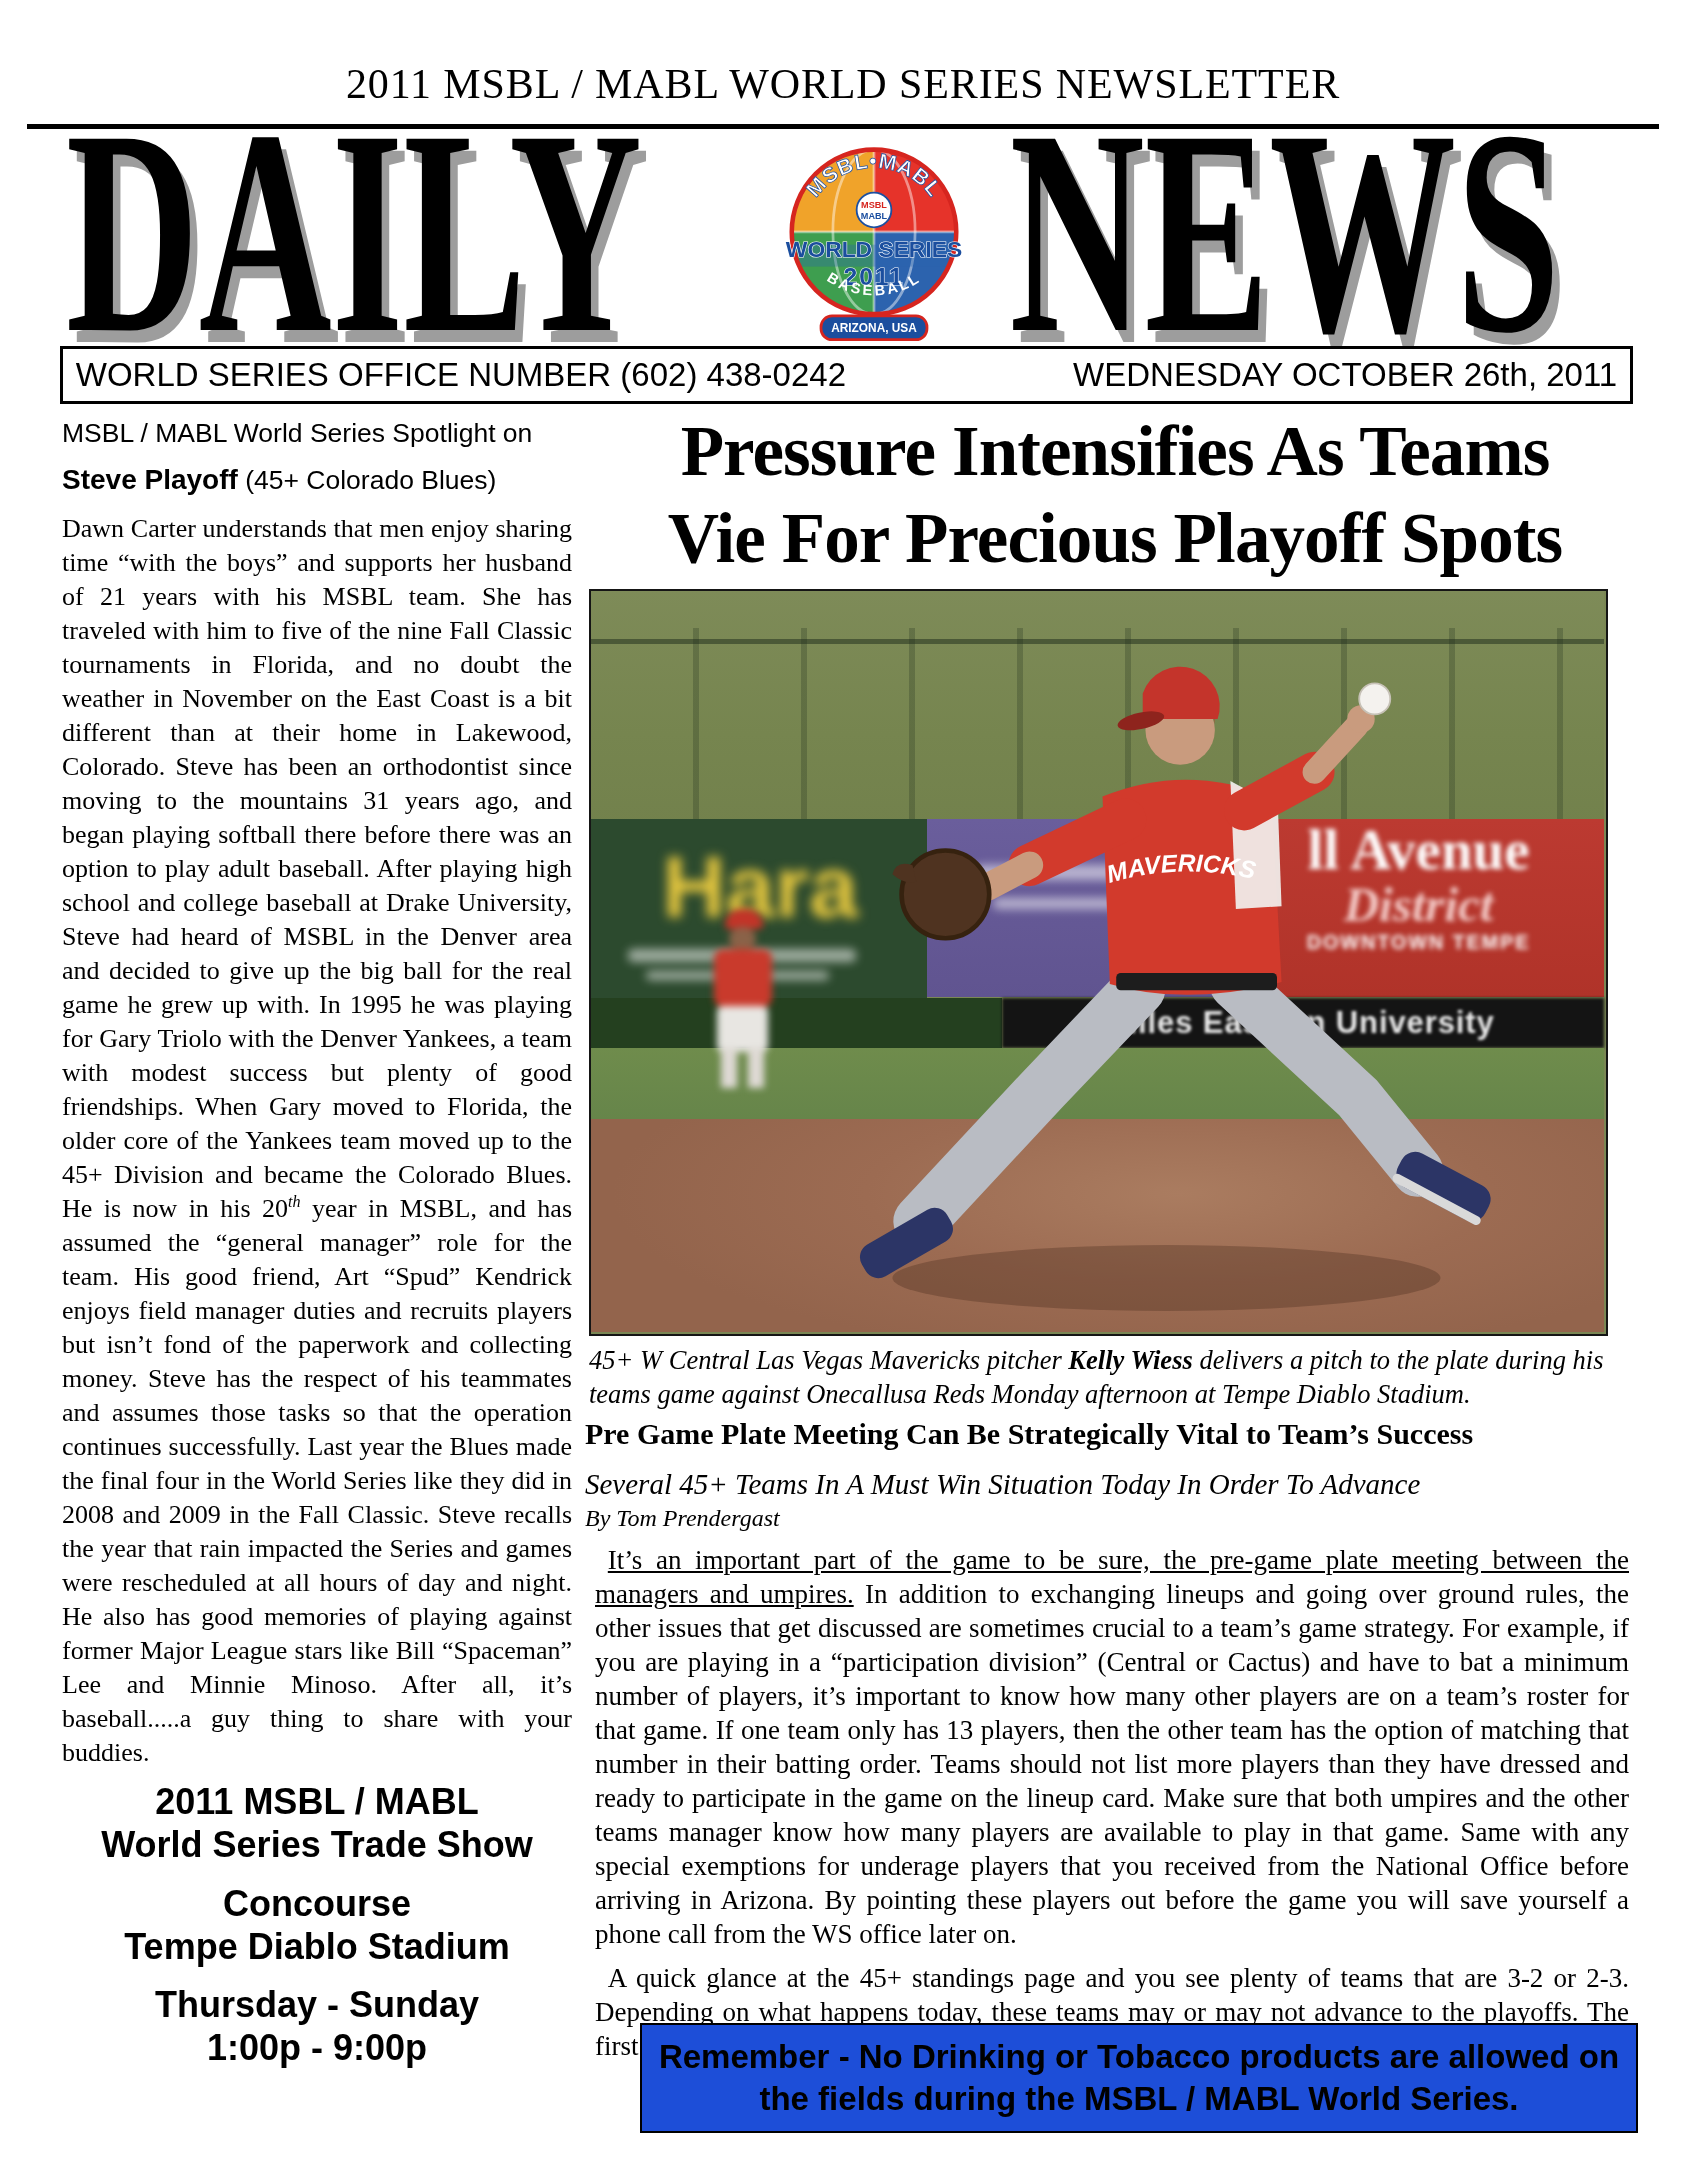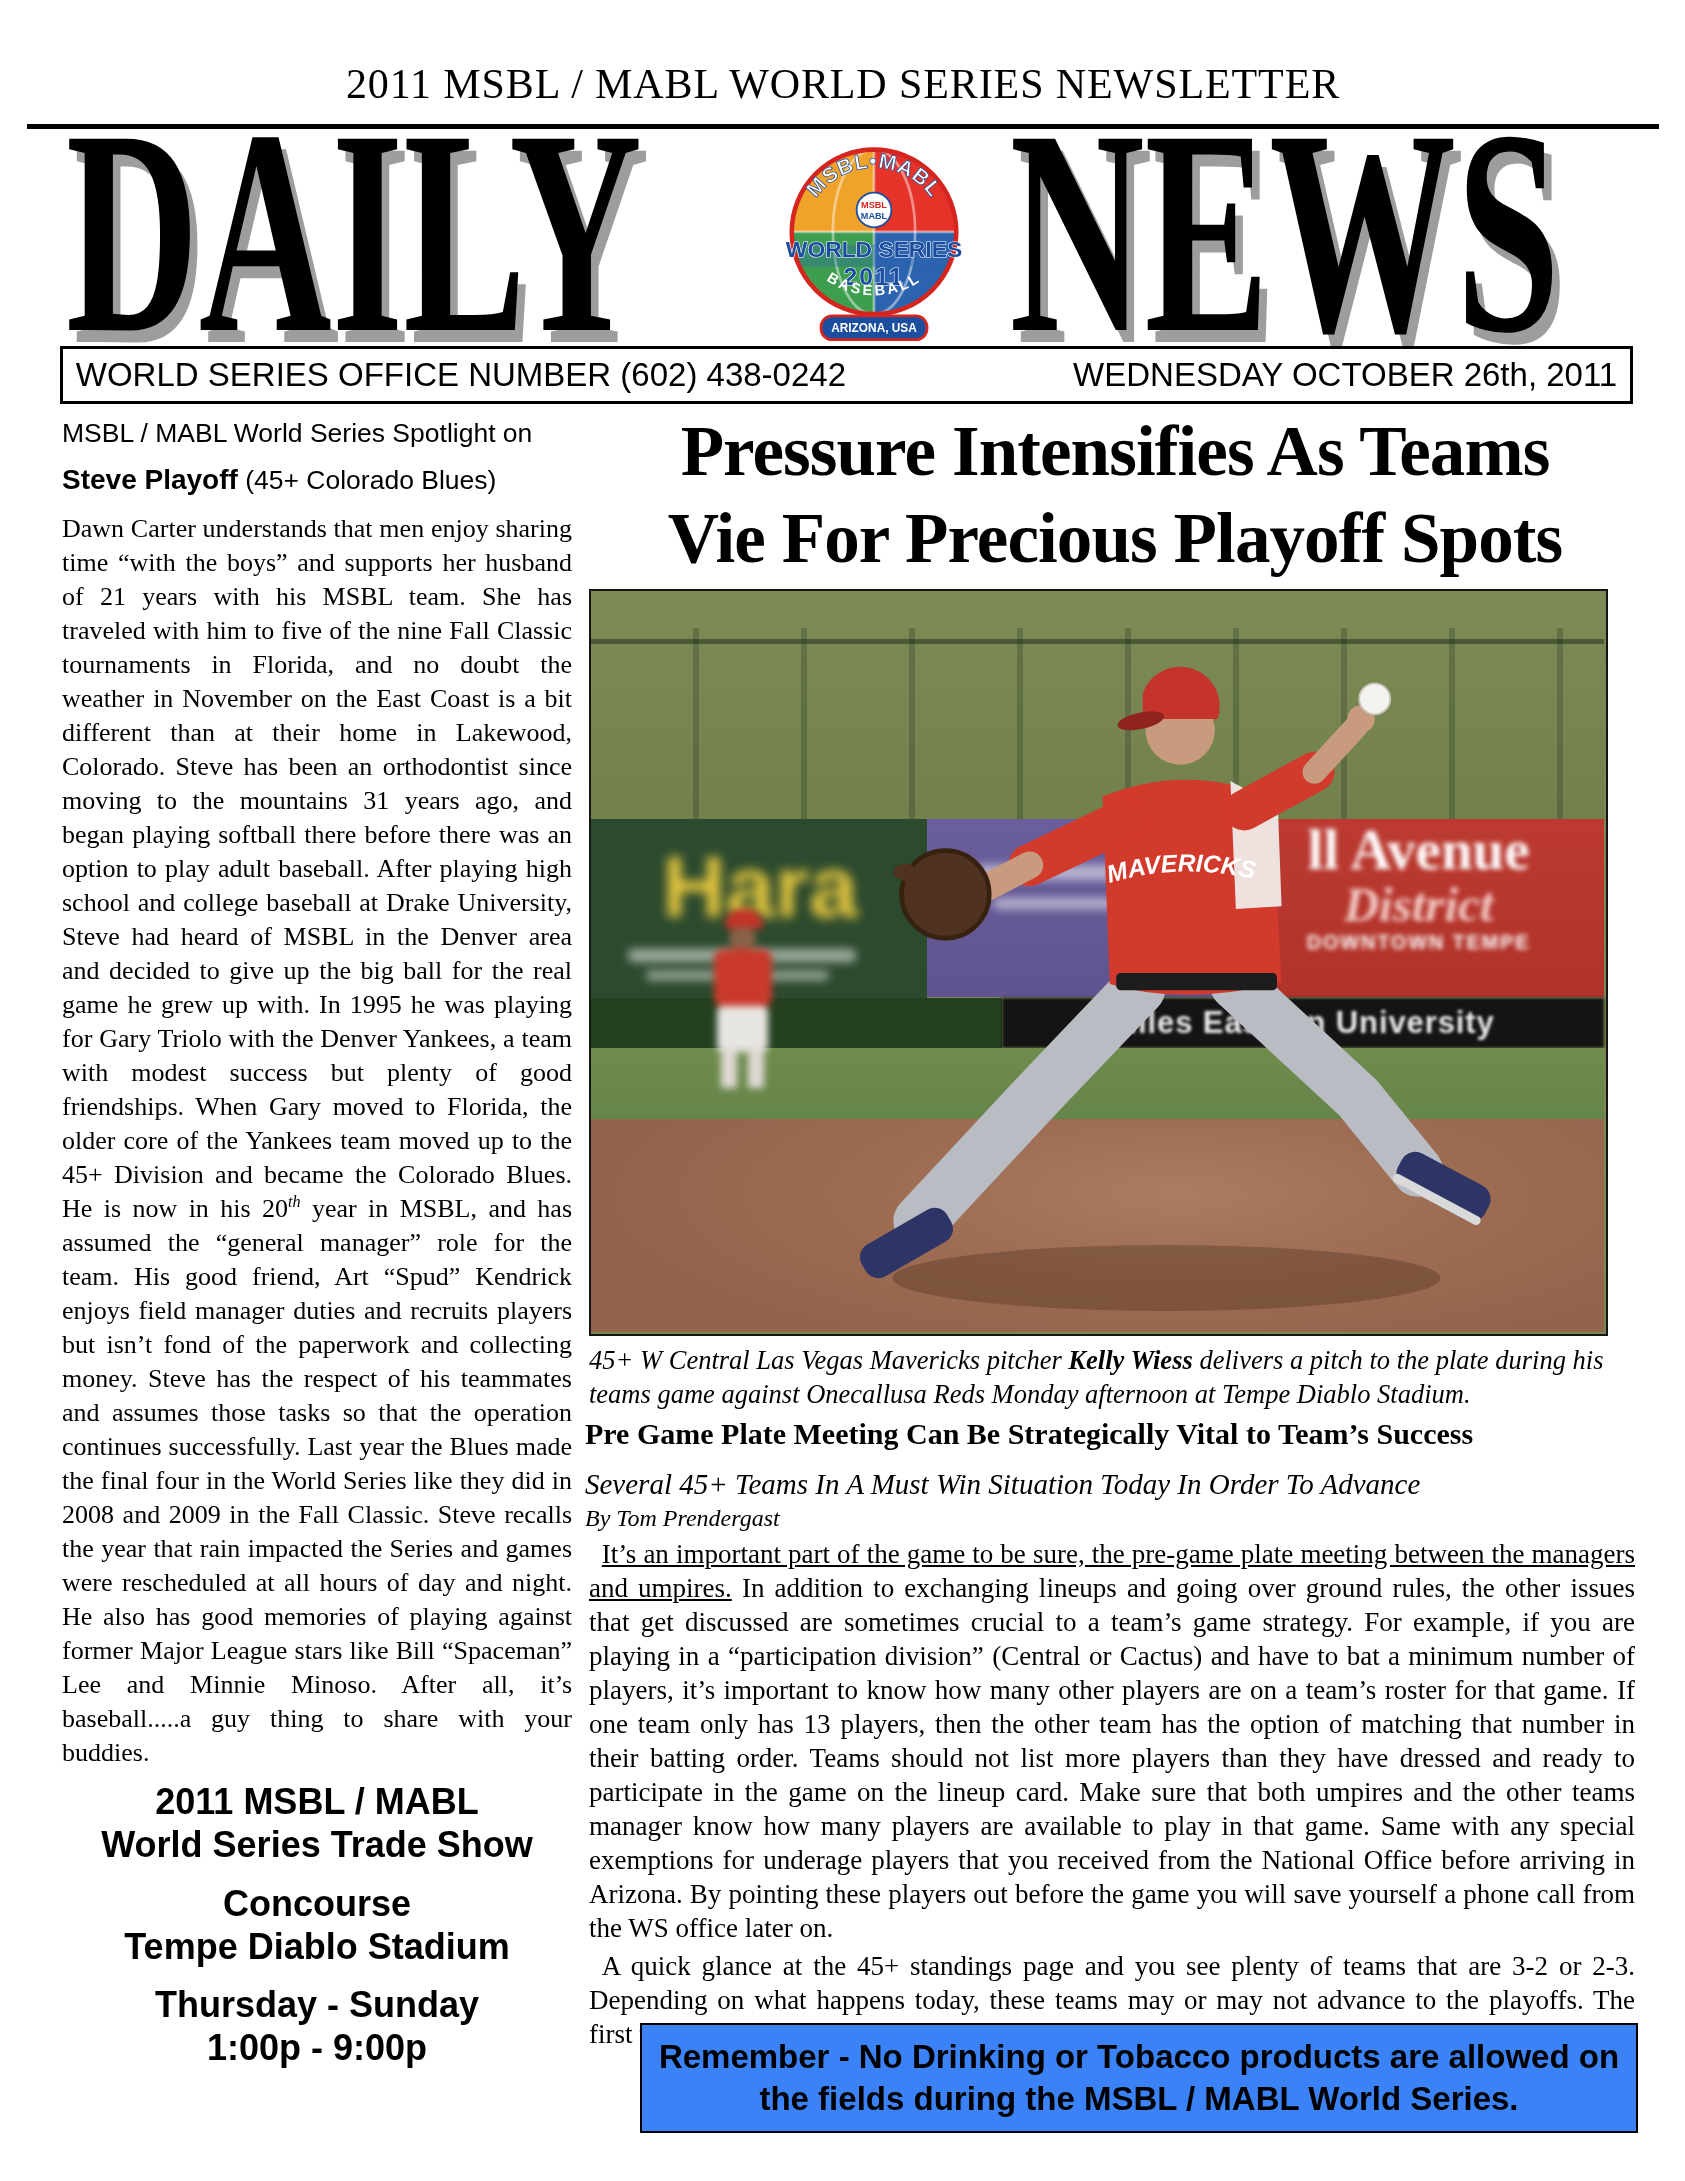--- a/index.html
+++ b/index.html
@@ -40,25 +40,25 @@
   #photo{top:589px;left:589px;width:1019px;height:747px;border:2.7px solid #151515;
     box-sizing:border-box;overflow:hidden;background:#7a8754;}
   #caption{top:1343px;left:589px;width:1051px;
     font:italic 26.5px "Liberation Serif", serif;line-height:34px;}
   #caption strong{font-weight:bold;}
   #article{top:1415px;left:585px;width:1054px;}
   #art-title{font:bold 30px "Liberation Serif", serif;line-height:37px;}
   #art-sub{font:italic 29px "Liberation Serif", serif;line-height:35px;margin-top:15px;}
   #art-byline{font:italic 24px "Liberation Serif", serif;line-height:29px;margin-top:1.8px;}
   .art-p{font:27px "Liberation Serif", serif;line-height:34px;text-align:justify;
-    margin:4px;text-indent:12.8px;}
+    margin:10px;text-indent:12.8px;}
   .underlined{text-decoration:underline;}
   #notice-box{top:2023px;left:640px;width:998px;border:2.7px solid #000;box-sizing:border-box;
     padding:11px 16.4px;text-align:center;font:bold 33px "Liberation Sans", sans-serif;
-    line-height:42px;background:#3b82f6;}
+    line-height:42px;background:#1d4ed8;}
 
   
   .ph{position:absolute;}
   #grass-top{left:0;top:0;width:1013px;height:238px;
     background:linear-gradient(180deg,#7e8b58 0%,#76854f 60%,#72814c 100%);}
   #fence-band{left:0;top:37px;width:1013px;height:192px;
     background:repeating-linear-gradient(90deg,transparent 0 102px,rgba(35,50,30,.28) 102px 108px);}
   #fence-rail{left:0;top:48px;width:1013px;height:4.6px;background:rgba(28,42,26,.5);}
   #wall-left{left:0;top:228px;width:336px;height:228px;background:#2c4a2e;}
   #sign-left-text{left:9.1px;top:245px;width:320px;text-align:center;color:#e8c93f;

